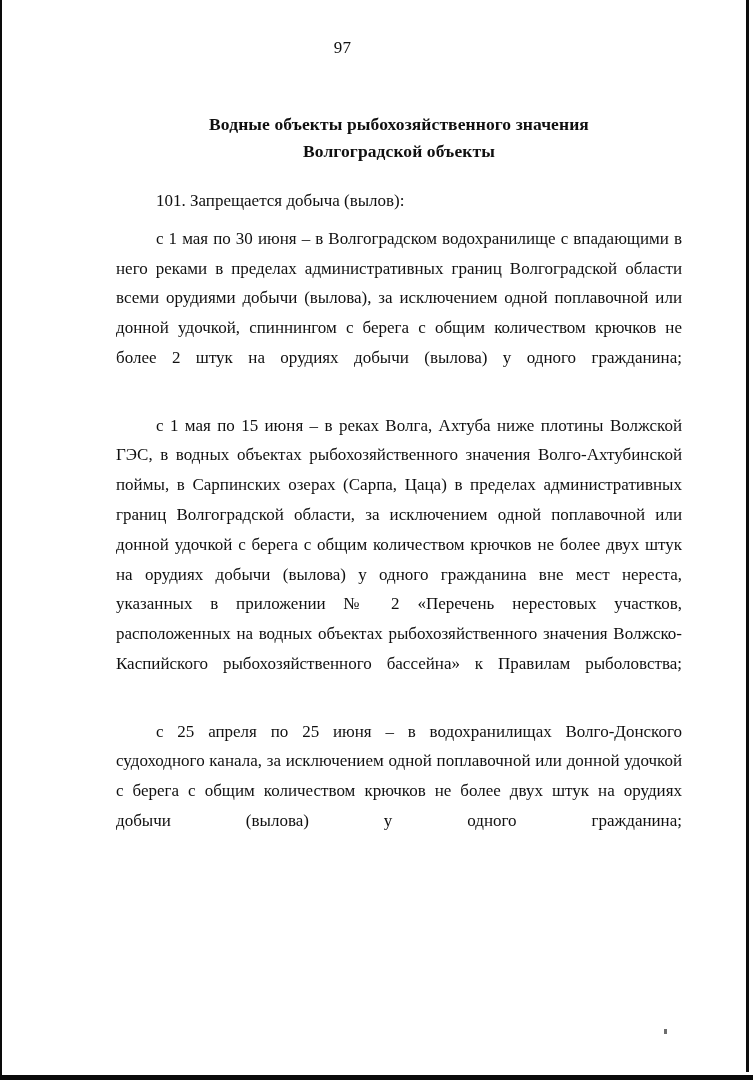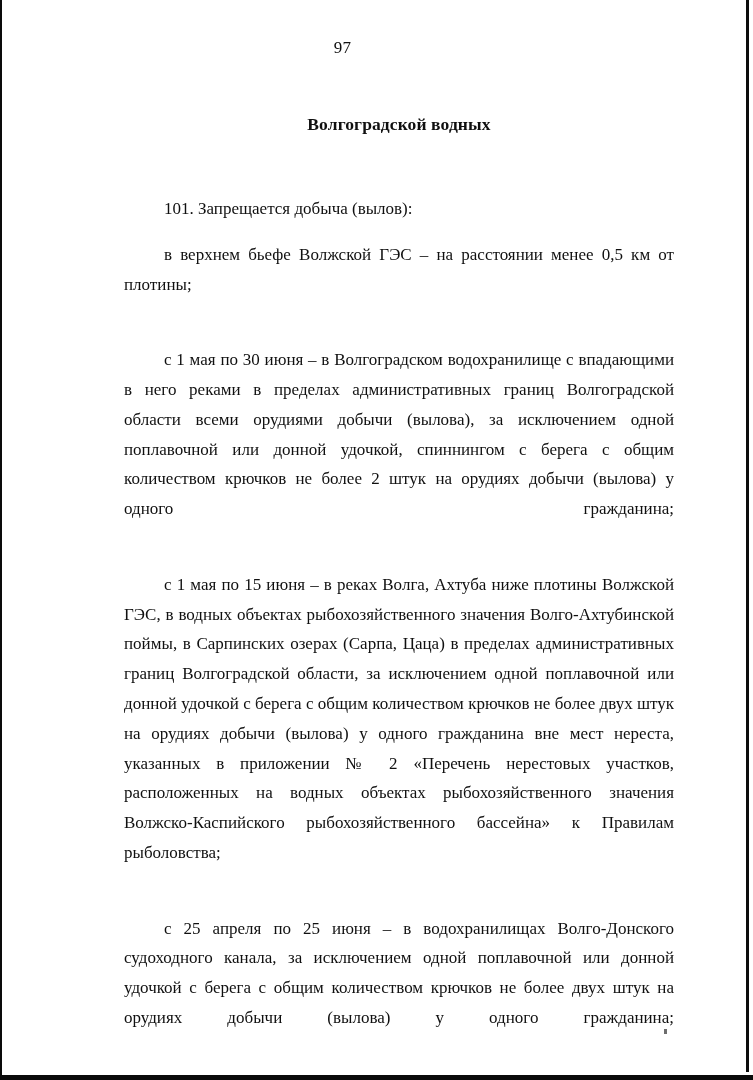--- a/index.html
+++ b/index.html
@@ -72,21 +72,21 @@
   .body-text {
     position: absolute;
     top: 178px;
     left: 108px;
     width: 582px;
     font-size: 17px;
     line-height: 29.8px;
   }
 
   .para {
-    margin: 16px;
+    margin: 8px;
     text-align: justify;
     text-justify: inter-word;
     text-indent: 40px;
     hyphens: none;
   }
   
   .para::after {
     content: "";
     display: inline-block;
     width: 100%;
@@ -100,25 +100,25 @@
 <div class="page">
 
   <div class="scan-edge-left"></div>
   <div class="scan-edge-right"></div>
   <div class="scan-edge-bottom"></div>
   <div class="scan-speck"></div>
 
   <div class="page-number">97</div>
 
   <h1 class="doc-title">
-    <span class="title-line">Волгоградской водных</span>
+    <span class="title-line">Водные объекты рыбохозяйственного значения</span>
+    <span class="title-line">Волгоградской объекты</span>
   </h1>
 
   <div class="body-text">
     <p class="para single-line">101. Запрещается добыча (вылов):</p>
-    <p class="para">в верхнем бьефе Волжской ГЭС – на расстоянии менее 0,5 км от плотины;</p>
     <p class="para">с 1 мая по 30 июня – в Волгоградском водохранилище с впадающими в него реками в пределах административных границ Волгоградской области всеми орудиями добычи (вылова), за исключением одной поплавочной или донной удочкой, спиннингом с берега с общим количеством крючков не более 2 штук на орудиях добычи (вылова) у одного гражданина;</p>
     <p class="para">с 1 мая по 15 июня – в реках Волга, Ахтуба ниже плотины Волжской ГЭС, в водных объектах рыбохозяйственного значения Волго-Ахтубинской поймы, в Сарпинских озерах (Сарпа, Цаца) в пределах административных границ Волгоградской области, за исключением одной поплавочной или донной удочкой с берега с общим количеством крючков не более двух штук на орудиях добычи (вылова) у одного гражданина вне мест нереста, указанных в приложении № 2 «Перечень нерестовых участков, расположенных на водных объектах рыбохозяйственного значения Волжско-Каспийского рыбохозяйственного бассейна» к Правилам рыболовства;</p>
     <p class="para">с 25 апреля по 25 июня – в водохранилищах Волго-Донского судоходного канала, за исключением одной поплавочной или донной удочкой с берега с общим количеством крючков не более двух штук на орудиях добычи (вылова) у одного гражданина;</p>
 
   </div>
 
 </div>
 
 </body></html>

